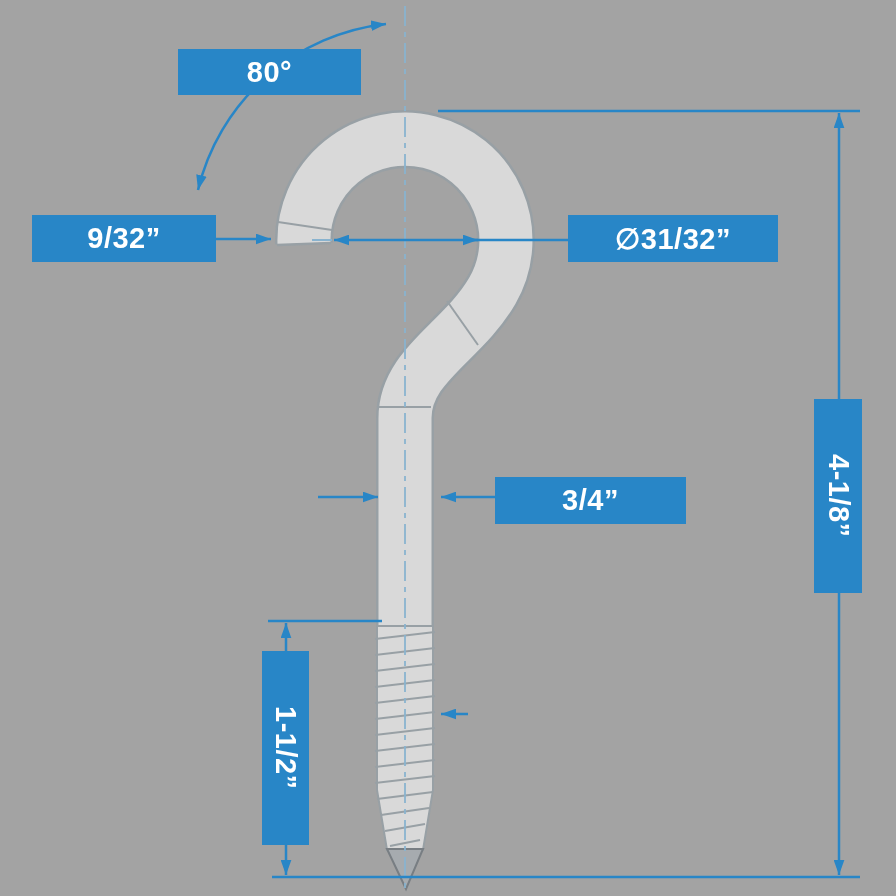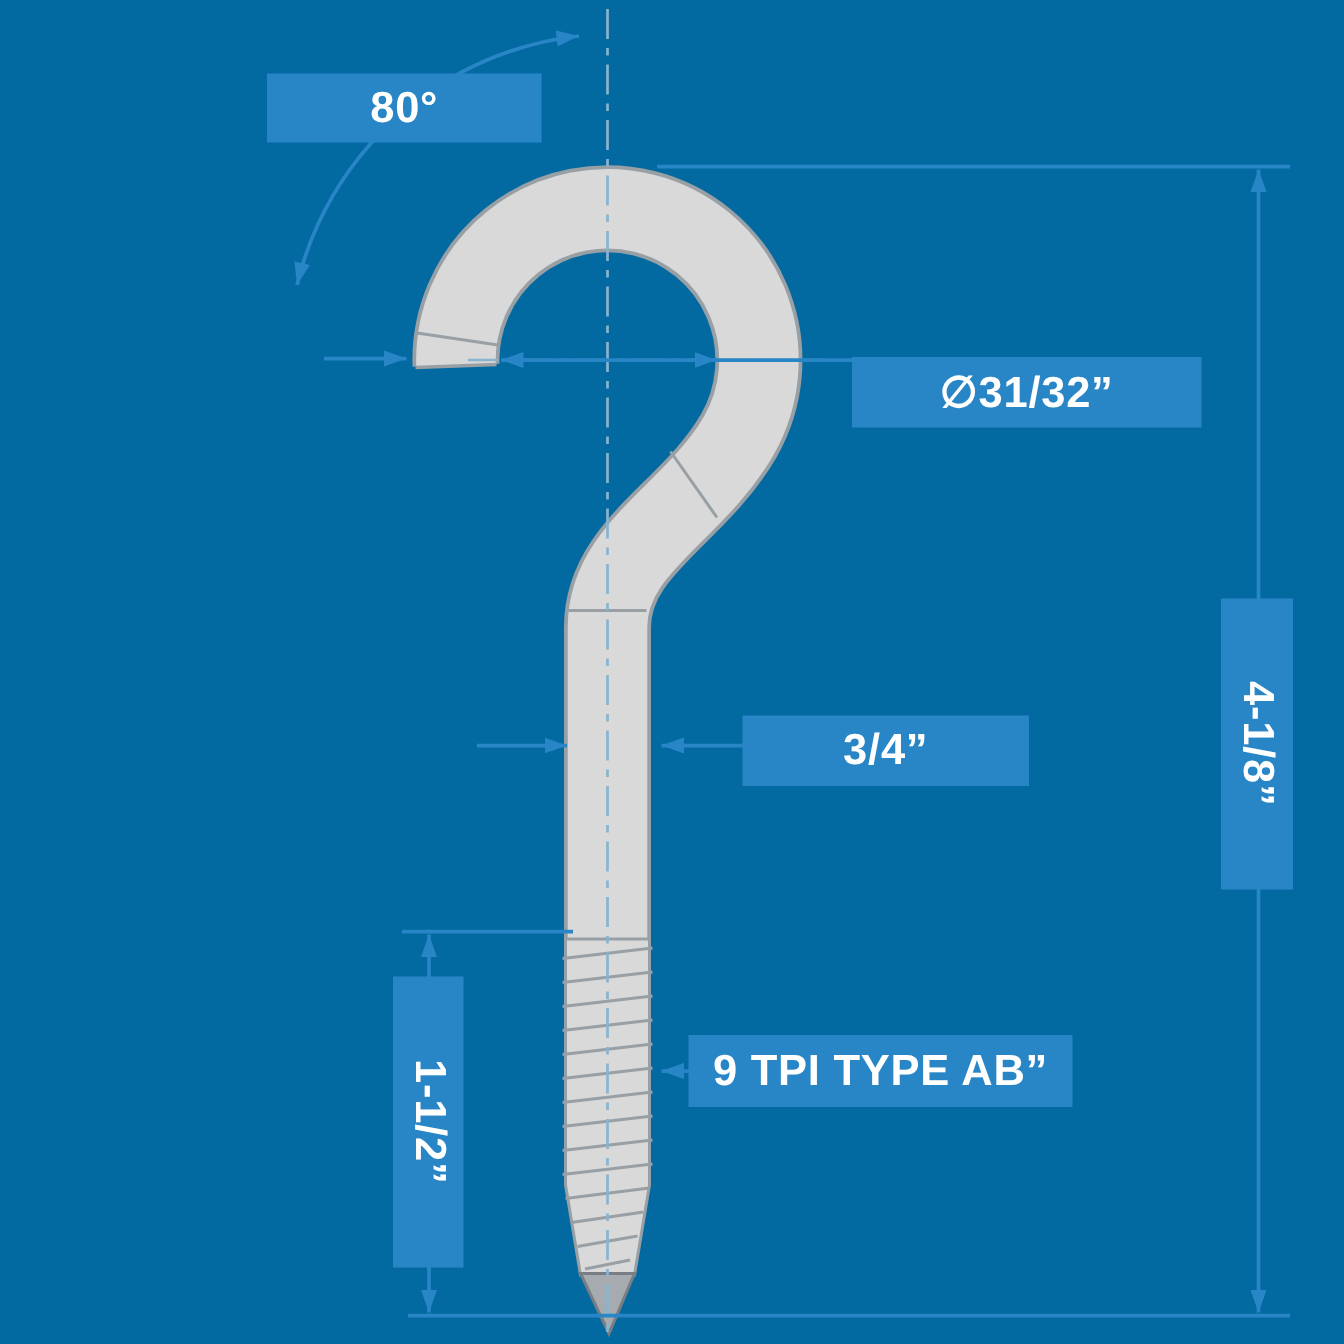--- a/index.html
+++ b/index.html
@@ -1,38 +1,38 @@
 <!DOCTYPE html>
 <html><head>
 <meta charset="utf-8">
 <style>
   html,body{margin:0;padding:0;background:#ffffff;}
   #canvas{
     position:relative;
     width:896px;height:896px;
-    background:#0369a1;
+    background:#a3a3a3;
     overflow:hidden;
     font-family:"Liberation Sans", sans-serif;
   }
   #drawing{position:absolute;left:0;top:0;}
   .lbl{
     position:absolute;
     background:#2886c7;
     color:#ffffff;
     font-family:"Liberation Sans", sans-serif;
     font-weight:700;
     font-size:29px;
     letter-spacing:.5px;
     display:flex;align-items:center;justify-content:center;
     user-select:none;
   }
   .lbl.vert{writing-mode:vertical-rl;}
   #angle-label     {left:178px; top:49px;  width:183px; height:46px;}
   #gap-label       {left:32px;  top:215px; width:184px; height:47px;}
-  #diameter-label  {left:568px; top:215px; width:233px; height:47px;margin-top:23px;}
+  #diameter-label  {left:568px; top:215px; width:210px; height:47px;}
   #shaft-label     {left:495px; top:477px; width:191px; height:47px;}
   #overall-label   {left:814px; top:399px; width:48px;  height:194px;}
   #threadlen-label {left:262px; top:651px; width:47px;  height:194px;}
   #spec-label      {left:459px; top:690px; width:256px; height:48px;}
 </style>
 </head>
 <body>
 
 <div id="canvas">
 
@@ -114,34 +114,34 @@
         <line x1="468" y1="714" x2="441" y2="714" marker-end="url(#arr)"></line>
       </g>
 
     </g>
   </svg>
 
   <div class="lbl" id="angle-label">
     <span>80°</span>
   </div>
 
+  <div class="lbl" id="gap-label">
+    <span>9/32”</span>
+  </div>
 
   <div class="lbl" id="diameter-label">
     <span>∅31/32”</span>
   </div>
 
   <div class="lbl" id="shaft-label">
     <span>3/4”</span>
   </div>
 
   <div class="lbl vert" id="overall-label">
     <span>4-1/8”</span>
   </div>
 
   <div class="lbl vert" id="threadlen-label">
     <span>1-1/2”</span>
   </div>
 
-  <div class="lbl" id="spec-label">
-    <span>9 TPI TYPE AB”</span>
-  </div>
 
 </div>
 
 </body></html>

